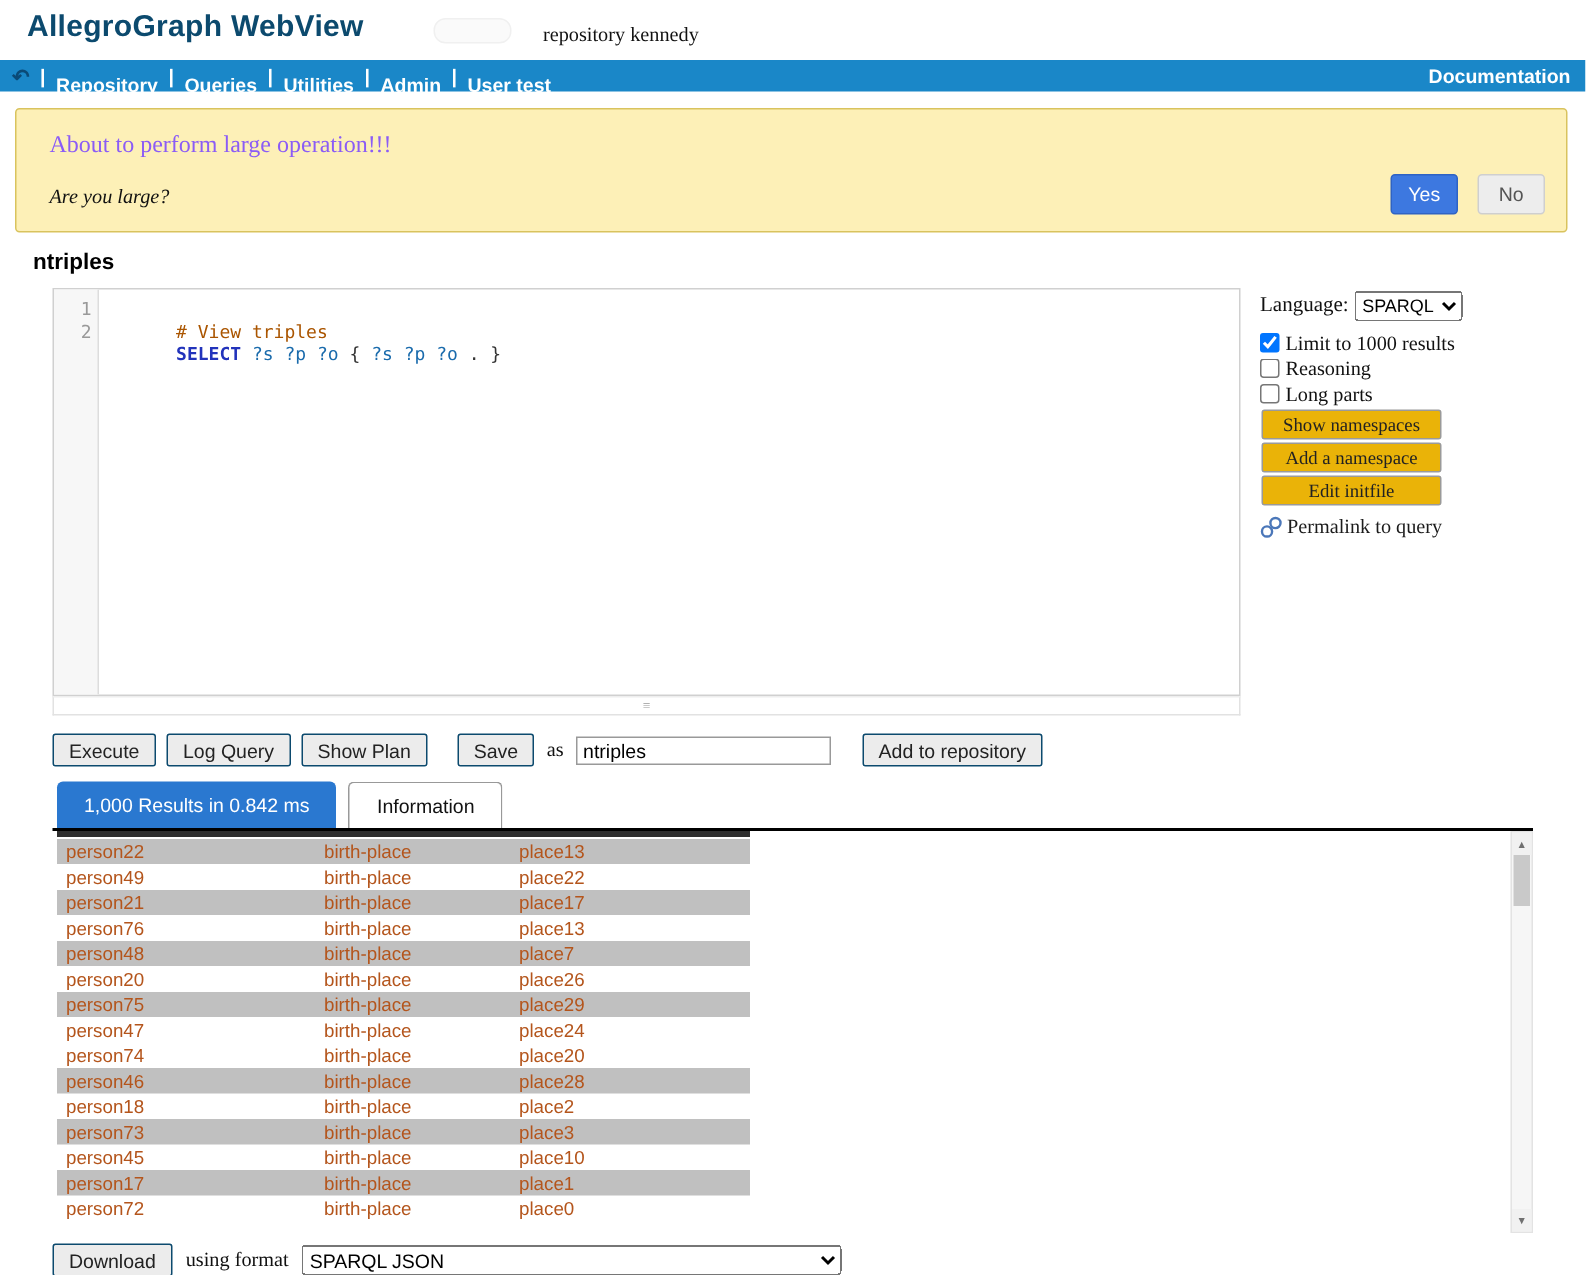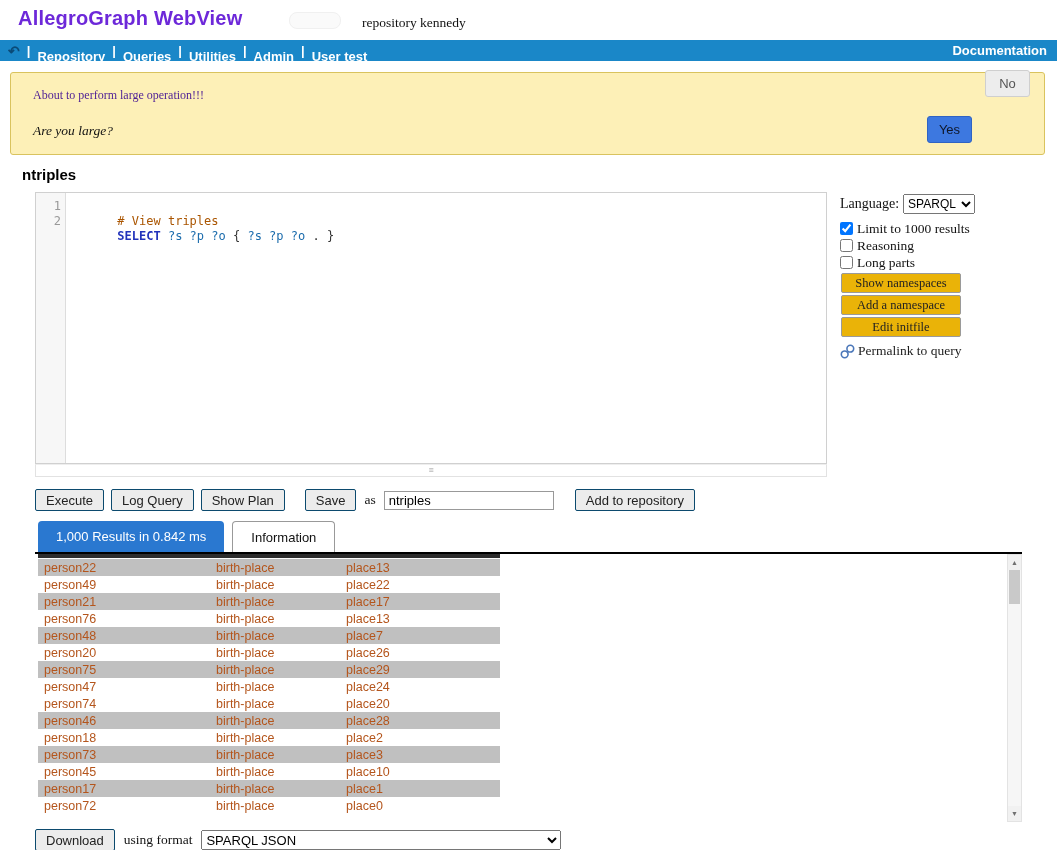--- a/index.html
+++ b/index.html
@@ -3,37 +3,37 @@
 <meta charset="utf-8">
 <title>AllegroGraph WebView</title>
 <style>
   * { margin:0; padding:0; box-sizing:border-box; }
   html,body { background:#fff; }
   body { width:1057px; height:850px; overflow:hidden; font-family:"Liberation Serif",serif; color:#111; }
   .page { position:relative; width:1057px; height:850px; background:#fff; }
 
   
   .topbar { position:absolute; left:0; top:0; width:100%; height:40px; background:#fff; }
-  .app-title { position:absolute; left:18px; top:7px; font:bold 20px "Liberation Sans",sans-serif; color:#6d28d9; letter-spacing:.2px; }
+  .app-title { position:absolute; left:18px; top:7px; font:bold 20px "Liberation Sans",sans-serif; color:#0c4a6e; letter-spacing:.2px; }
   .header-highlight { position:absolute; left:289px; top:12px; width:52px; height:17px; background:#fafafa; border:1px solid #f0f0f0; border-radius:8px; }
   .repo-label { position:absolute; left:362px; top:15px; font-size:13.5px; color:#111; }
 
   
   .navbar { position:absolute; left:0; top:40px; width:100%; height:21px; background:#1a87c8; display:flex; align-items:center; padding:0 8px; font:bold 13px "Liberation Sans",sans-serif; color:#fff; gap:7px; }
   .back-icon { color:#0a4a77; font-size:14px; font-weight:bold; cursor:pointer; line-height:1; }
   .nav-sep { color:#fff; font-weight:bold; }
   .nav-item { color:#fff; text-decoration:none; cursor:pointer;margin-top:12px; }
   .nav-doc { margin-left:auto; color:#fff; text-decoration:none; cursor:pointer; padding-right:2px; }
 
   
   .banner { position:absolute; left:10px; top:72px; width:1035px; height:83px; background:#fdf0b7; border:1px solid #d9c35e; border-radius:3px; }
-  .banner-message { position:absolute; left:22px; top:15px; font-size:12px; color:#4c1d95; }
+  .banner-message { position:absolute; left:22px; top:15px; font-size:16px; color:#8b5cf6; }
   .banner-question { position:absolute; left:22px; bottom:15px; font-style:italic; font-size:13.5px; color:#111; }
   .banner-buttons { position:absolute; right:14px; bottom:11px; display:flex; gap:13px; }
-  .btn-yes { width:45px; height:27px; background:#3d78e0; color:#0f172a; border:1px solid #2f63c4; border-radius:3px; font:13px "Liberation Sans",sans-serif; cursor:pointer;margin-top:46px; }
+  .btn-yes { width:45px; height:27px; background:#3d78e0; color:#ffffff; border:1px solid #2f63c4; border-radius:3px; font:13px "Liberation Sans",sans-serif; cursor:pointer; }
   .btn-no  { width:45px; height:27px; background:#ededed; color:#555; border:1px solid #cfcfcf; border-radius:3px; font:13px "Liberation Sans",sans-serif; cursor:pointer; }
 
   
   .query-heading { position:absolute; left:22px; top:166px; font:bold 15px "Liberation Sans",sans-serif; color:#000; }
   .editor { position:absolute; left:35px; top:192px; width:792px; height:272px; background:#fff; border:1px solid #d0d0d0; font:12px "DejaVu Sans Mono",monospace; padding-top:6px; cursor:text; }
   .editor::before { content:""; position:absolute; left:0; top:0; width:29px; height:100%; background:#f7f7f7; border-right:1px solid #ddd; }
   .code-line { position:relative; height:15px; line-height:15px; padding-left:38px; white-space:pre; }
   .line-num { position:absolute; left:0; top:0; width:25px; text-align:right; color:#999; }
   .tok-comment { color:#aa5500; }
   .tok-keyword { color:#2233bb; font-weight:bold; }

